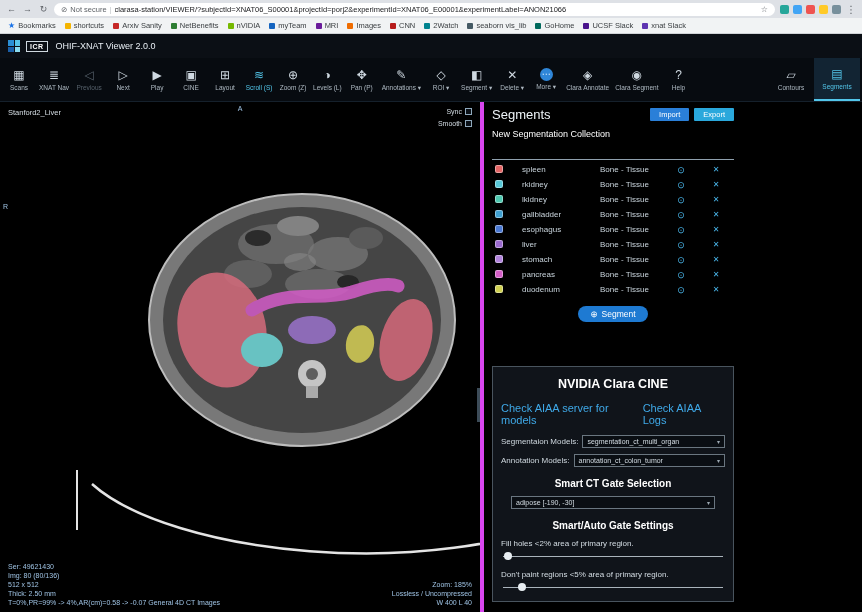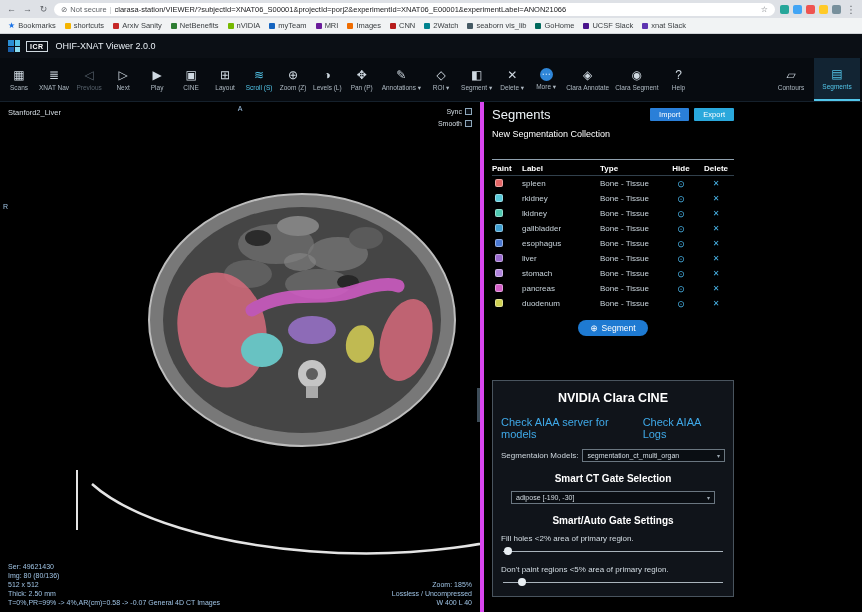--- a/index.html
+++ b/index.html
@@ -392,27 +392,20 @@
 
   <div class="side-panel" data-name="segments-panel">
     <div class="panel-head">
       <span class="panel-title" data-name="panel-title">Segments</span>
       <button class="pill import" data-name="import-button">Import</button>
       <button class="pill export" data-name="export-button">Export</button>
     </div>
 
     <div class="collection-title" data-name="collection-title">New Segmentation Collection</div>
 
-    <div class="seg-head" data-name="segments-table-header">
-      <span>Paint</span>
-      <span>Label</span>
-      <span>Type</span>
-      <span class="c-hide">Hide</span>
-      <span class="c-del">Delete</span>
-    </div>
 
     <div data-name="segments-table">
 
         <div class="seg-row" data-name="segment-row">
           <span><i class="swatch" data-name="paint-swatch" style="background: rgb(227, 102, 102);"></i></span>
           <span data-name="segment-label">spleen</span>
           <span data-name="segment-type">Bone - Tissue</span>
           <span class="c-hide"><span class="eye" data-name="visibility-eye-icon">⊙</span></span>
           <span class="c-del"><span class="del" data-name="delete-segment-icon">✕</span></span>
         </div>
@@ -497,20 +490,27 @@
       </div>
 
       <div class="field-row">
         <label data-name="segmentation-models-label">Segmentaion Models:</label>
         <div class="select" data-name="segmentation-model-select">
           <span>segmentation_ct_multi_organ</span>
           <span class="caret" data-name="chevron-down-icon">▾</span>
         </div>
       </div>
 
+      <div class="field-row">
+        <label data-name="annotation-models-label">Annotation Models:</label>
+        <div class="select" data-name="annotation-model-select">
+          <span>annotation_ct_colon_tumor</span>
+          <span class="caret" data-name="chevron-down-icon">▾</span>
+        </div>
+      </div>
 
       <div class="center-title" data-name="gate-selection-title">Smart CT Gate Selection</div>
       <div class="select gate-select" data-name="gate-select">
         <span>adipose [-190, -30]</span>
         <span class="caret" data-name="chevron-down-icon">▾</span>
       </div>
 
       <div class="center-title" data-name="gate-settings-title">Smart/Auto Gate Settings</div>
 
       <div class="small-label" data-name="fill-holes-label">Fill holes &lt;2% area of primary region.</div>

